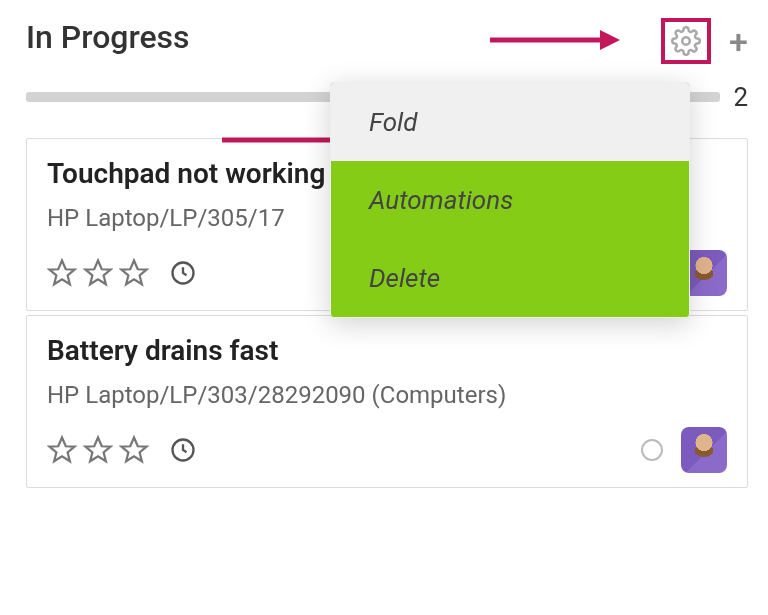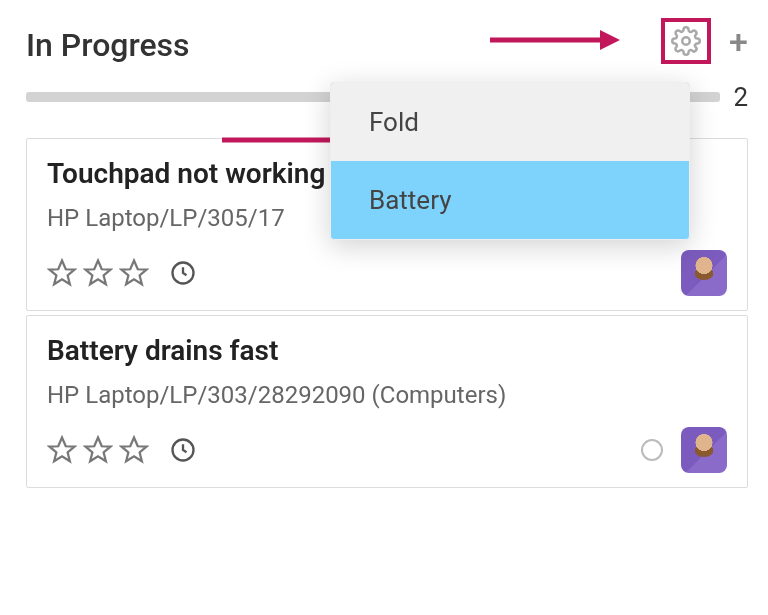--- a/index.html
+++ b/index.html
@@ -10,21 +10,21 @@
     width: 768px;
     height: 615px;
     position: relative;
     overflow: hidden;
   }
   .column {
     padding: 10px 20px 10px 26px;
   }
   .column-header {
     display: flex;
-    align-items: flex-end;
+    align-items: flex-start;
     justify-content: space-between;
     padding: 8px 0 18px 0;
   }
   .column-title {
     font-size: 32px;
     font-weight: 500;
     color: #333;
   }
   .header-actions {
     display: flex;
@@ -132,26 +132,27 @@
     background: radial-gradient(circle at 50% 40%, #e0b48c 45%, transparent 46%),
                 radial-gradient(ellipse at 50% 95%, #8a5a2f 55%, transparent 56%);
     border-radius: 50%;
   }
   
   .dropdown {
     position: absolute;
     top: 82px;
     left: 330px;
     width: 360px;
-    background: #7dd3fc;
+    background: #84cc16;
     border-radius: 4px;
     box-shadow: 0 6px 28px rgba(0,0,0,0.18);
     z-index: 50;
     overflow: hidden;
     border: 1px solid #eee;
+    font-style: italic;
   }
   .dropdown-item {
     padding: 24px 38px;
     font-size: 26px;
     color: #444;
     cursor: pointer;
   }
   .dropdown-item.highlight {
     background: #f0f0f0;
   }
@@ -259,21 +260,22 @@
       </div>
     </div>
       </div>
     </div>
 
 </div>
 
 <div class="dropdown">
 
 <div class="dropdown-item highlight">Fold</div>
-    <div class="dropdown-item">Battery</div>
+    <div class="dropdown-item">Automations</div>
+    <div class="dropdown-item">Delete</div>
   </div>
 
 <div class="arrow" style="top:28px; left:490px;">
   <svg width="130" height="24" viewBox="0 0 130 24">
     <line x1="0" y1="12" x2="110" y2="12" stroke="#c2185b" stroke-width="5"></line>
     <polygon points="110,2 130,12 110,22" fill="#c2185b"></polygon>
   </svg>
 </div>
 <div class="arrow" style="top:128px; left:222px;">
   <svg width="130" height="24" viewBox="0 0 130 24">

